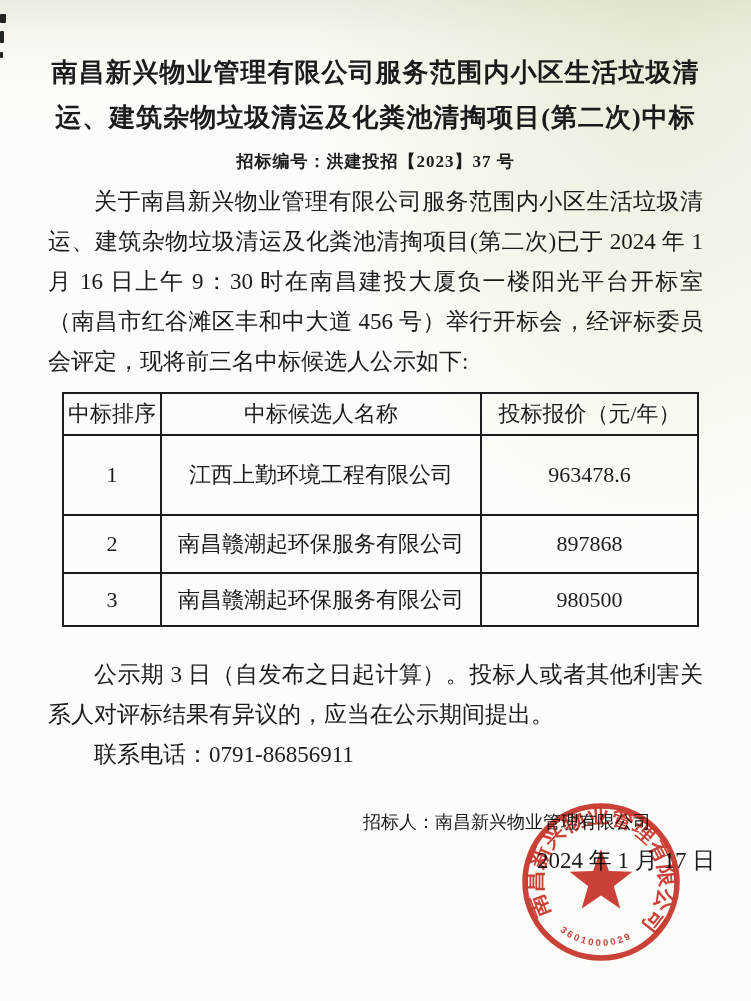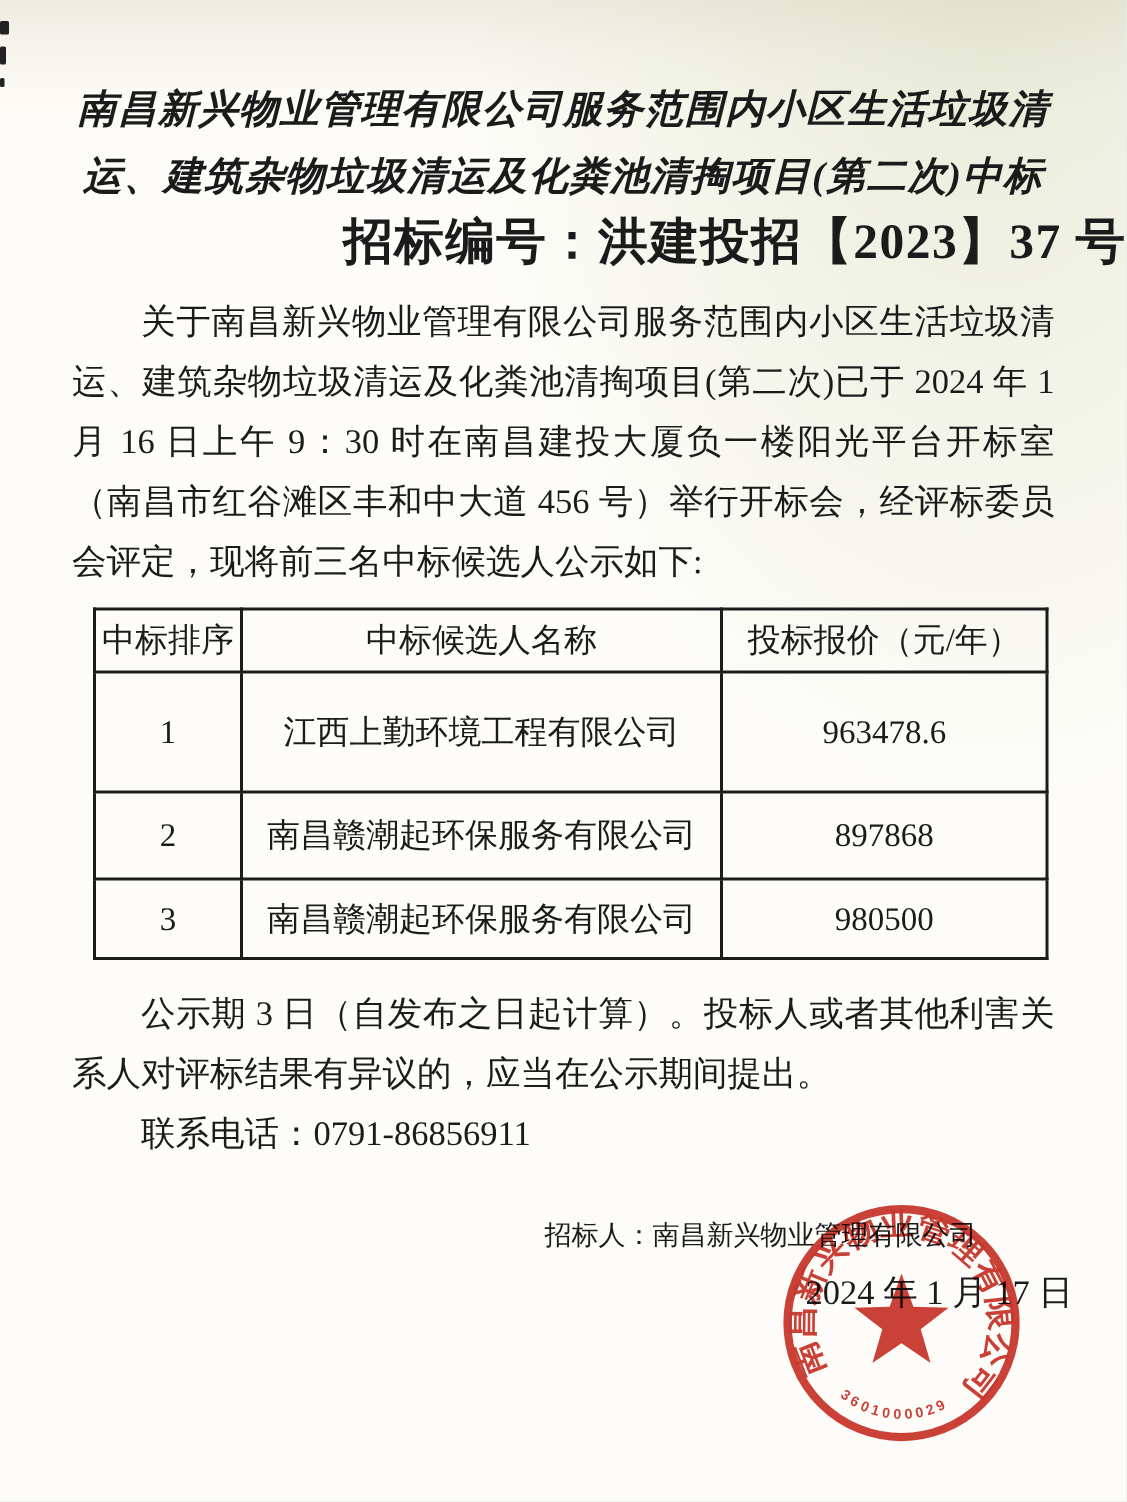--- a/index.html
+++ b/index.html
@@ -15,50 +15,50 @@
       linear-gradient(180deg,#eeece1 0px,#f7f5ee 34px,#fcfbf6 70px,#fdfcf8 120px,#fdfcf8 100%);
   }
   .speck{position:absolute;background:#222;border-radius:1px;}
   .speck1{left:0;top:14px;width:6px;height:9px;}
   .speck2{left:0;top:31px;width:4px;height:12px;}
   .speck3{left:0;top:52px;width:3px;height:6px;}
 
   .title-block{margin-top:50px;text-align:center;}
   .title-line{
     font-size:26px;font-weight:700;line-height:45px;
-    letter-spacing:1px;white-space:nowrap;font-style:italic;
+    letter-spacing:1px;white-space:nowrap;
   }
   .bid-no{
-    text-align:right;font-size:33px;font-weight:700;
+    text-align:center;font-size:17px;font-weight:700;
     line-height:40px;margin-top:2px;letter-spacing:1px;
   }
   .content{padding:0 48px;}
   .para{
     font-size:23px;line-height:40px;text-align:justify;
     text-indent:2em;margin:0;
   }
-  .intro{margin-top:13px;}
+  .intro{}
 
   table.result{
     border-collapse:collapse;table-layout:fixed;
     width:635px;margin:10px 0 0 14px;
   }
   table.result td{
     border:2px solid #1c1c1c;text-align:center;vertical-align:middle;
     font-size:22px;padding:0;
   }
   tr.hdr td{height:40px;}
   tr.r1 td{height:78px;}
   tr.r2 td{height:56px;}
   tr.r3 td{height:51px;}
   col.c-rank{width:98px;}
   col.c-name{width:320px;}
   col.c-price{width:217px;}
 
-  .publicity{margin-top:16px;}
+  .publicity{margin-top:28px;}
   .line-ind{
     font-size:23px;line-height:40px;text-indent:2em;margin:0;
     white-space:nowrap;
   }
   .tenderer{
     font-size:18px;line-height:30px;margin:32px 0 0 315px;
     white-space:nowrap;position:relative;z-index:1;
   }
   .date-line{
     font-size:23px;line-height:30px;margin:9px 0 0 489px;

